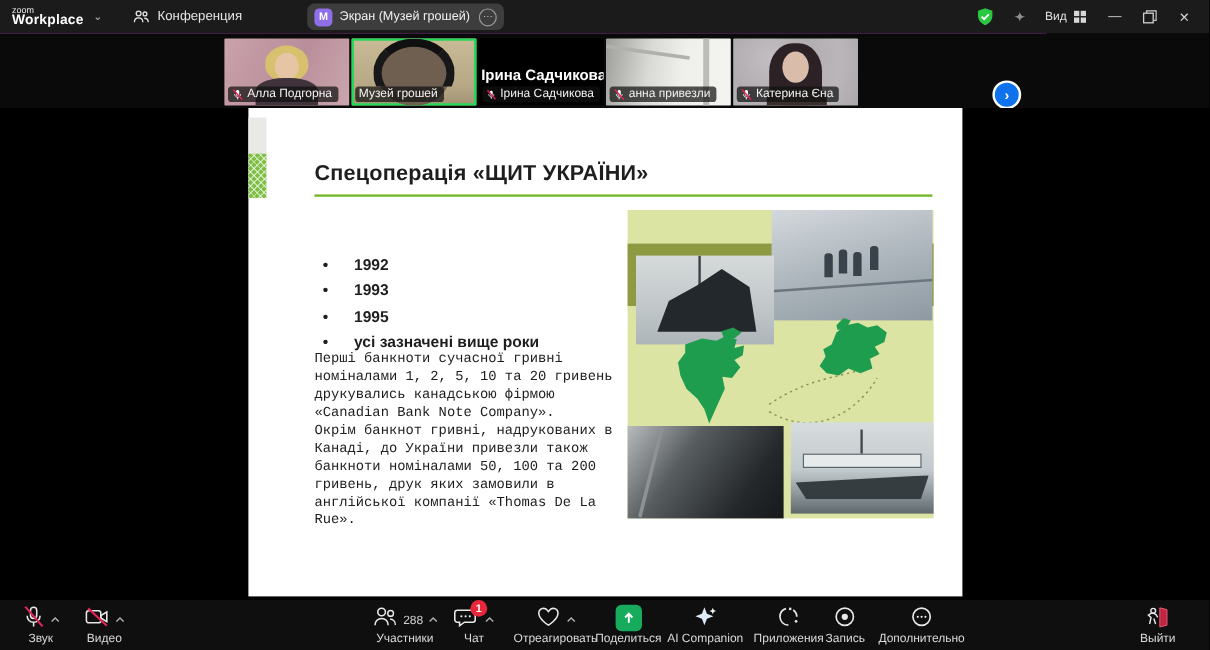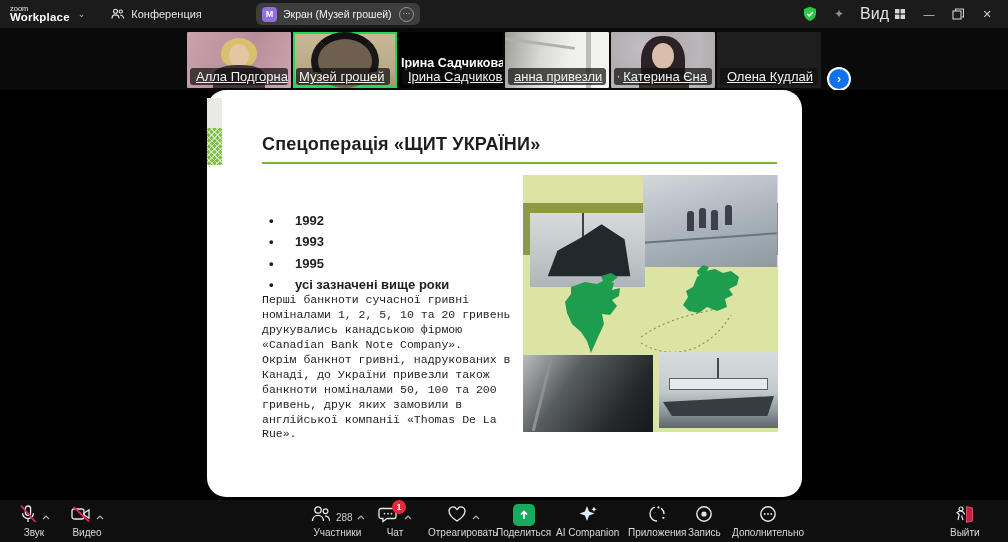--- a/index.html
+++ b/index.html
@@ -19,30 +19,30 @@
                  background:#3d3d3d; border-radius:6px; display:flex; align-items:center;
                  padding:0 6px; gap:6px; }
   .m-avatar { width:15px; height:15px; border-radius:4px; background:#8f6fe8; color:#fff;
               font-size:9px; font-weight:bold; display:flex; align-items:center; justify-content:center; }
   .screen-pill .txt { color:#f0f0f0; font-size:10.5px; white-space:nowrap; flex:1; }
   .pill-more { width:15px; height:15px; border:1px solid #9a9a9a; border-radius:50%;
                color:#cfcfcf; font-size:8px; line-height:12px; text-align:center; }
   .tb-right { position:absolute; right:0; top:0; height:28px; display:flex; align-items:center; gap:16px; padding-right:14px; }
   .shield { width:16px; height:16px; }
   .sparkle-gray { color:#8f8f8f; font-size:12px; }
-  .view-area { display:flex; align-items:center; gap:5px; color:#e0e0e0; font-size:16px; }
+  .view-area { display:flex; align-items:center; gap:5px; color:#e0e0e0; font-size:10px; }
   .win-ctl { color:#cfcfcf; font-size:11px; width:14px; text-align:center; }
 
   
   .strip { position:absolute; left:0; top:28px; width:1008px; height:62px; background:#0a0a0a; }
   .tile { position:absolute; top:4px; width:104px; height:56px; background:#222; overflow:hidden; border-radius:1px; }
   .tile.active { outline:2px solid #23d959; outline-offset:-2px; }
   .nametag { position:absolute; left:3px; bottom:3px; display:flex; align-items:center; gap:3px;
              background:rgba(16,16,16,.72); border-radius:3px; padding:1px 5px 1px 3px;
-             color:#f2f2f2; font-size:13px; white-space:nowrap; max-width:98px;text-decoration:underline; }
+             color:#f2f2f2; font-size:10px; white-space:nowrap; max-width:98px; }
   .bigname { position:absolute; left:2px; top:24px; width:102px; color:#fff;
              font-weight:bold; font-size:12.5px; white-space:nowrap; }
   
   .v1 { background:linear-gradient(115deg,#c9a2aa,#b98e9a 55%,#caa6ae); }
   .v1 .hair { position:absolute; left:34px; top:6px; width:36px; height:30px; border-radius:50% 50% 45% 45%; background:#d7c06e; }
   .v1 .face { position:absolute; left:42px; top:12px; width:20px; height:23px; border-radius:50%; background:#e6c5a4; }
   .v1 .body { position:absolute; left:26px; top:33px; width:52px; height:23px; border-radius:45% 45% 0 0; background:#41333c; }
   .v2 { background:linear-gradient(180deg,#cabb97,#b7a886 70%,#a29272);padding-left:24px; }
   .v2 .head { position:absolute; left:22px; top:2px; width:60px; height:54px; border-radius:48%; background:#6f5f50; }
   .v2 .phones { position:absolute; left:18px; top:0px; width:68px; height:58px; border-radius:50%;
@@ -55,21 +55,21 @@
   .v5 .hair { position:absolute; left:30px; top:4px; width:44px; height:52px; border-radius:45% 45% 30% 30%; background:#2c2226; }
   .v5 .face { position:absolute; left:41px; top:11px; width:22px; height:26px; border-radius:50%; background:#d9bca9; }
   .v5 .body { position:absolute; left:28px; top:42px; width:50px; height:14px; background:#3a2e2a; border-radius:40% 40% 0 0; }
   .v6 { background:#1e1e1e; }
   .next-btn { position:absolute; left:827px; top:39px; width:24px; height:24px; border-radius:50%;
               background:#0e72ed; border:2px solid #fff; color:#fff; display:flex; align-items:center;
               justify-content:center; font-size:12px; font-weight:bold; }
 
   
   .stage { position:absolute; left:0; top:90px; width:1008px; height:410px; background:#000; }
-  .slide { position:absolute; left:207px; top:0px; width:595px; height:407px; background:#fff;border-radius:19px; }
+  .slide { position:absolute; left:207px; top:0px; width:595px; height:407px; background:#fff; }
   .sbar-gray { position:absolute; left:0; top:8px; width:15px; height:30px; background:#e9e9e6; }
   .sbar-green { position:absolute; left:0; top:38px; width:15px; height:37px; background:#7fbf45;
     background-image:repeating-linear-gradient(45deg,rgba(255,255,255,.55) 0 1px,transparent 1px 4px),
                      repeating-linear-gradient(-45deg,rgba(255,255,255,.55) 0 1px,transparent 1px 4px); }
   .s-title { position:absolute; left:55px; top:44px; font-size:18px; font-weight:bold; color:#1e1e1e; letter-spacing:.2px; }
   .s-underline { position:absolute; left:55px; top:72px; width:515px; height:2px; background:#76b82a; }
   .s-question { position:absolute; left:55px; top:86px; width:264px; font-size:13px; line-height:1.32; color:#1e1e1e; }
   .s-options { position:absolute; left:58px; top:122px; width:260px; list-style:none;font-weight:bold; }
   .s-options li { font-size:13px; line-height:1.34; color:#1e1e1e; padding-left:30px; position:relative; margin-bottom:4px; }
   .s-options li::before { content:"•"; position:absolute; left:4px; }
@@ -212,30 +212,20 @@
       <div class="nametag">
         <svg width="10" height="10" viewBox="0 0 12 12">
           <path d="M6 1.3c-.9 0-1.6.7-1.6 1.6v2.5c0 .9.7 1.6 1.6 1.6s1.6-.7 1.6-1.6V2.9c0-.9-.7-1.6-1.6-1.6z" fill="#fff"></path>
           <path d="M3.1 5.4c0 1.7 1.3 3 2.9 3s2.9-1.3 2.9-3M6 8.4v2.2" stroke="#fff" stroke-width=".9" fill="none"></path>
           <path d="M1.6 .8l9 10.2" stroke="#e02554" stroke-width="1.5"></path>
         </svg>
         <span>Катерина Єна</span>
       </div>
     </div>
 
-    <div class="tile v6" style="left:717px">
-      <div class="nametag">
-        <svg width="10" height="10" viewBox="0 0 12 12">
-          <path d="M6 1.3c-.9 0-1.6.7-1.6 1.6v2.5c0 .9.7 1.6 1.6 1.6s1.6-.7 1.6-1.6V2.9c0-.9-.7-1.6-1.6-1.6z" fill="#fff"></path>
-          <path d="M3.1 5.4c0 1.7 1.3 3 2.9 3s2.9-1.3 2.9-3M6 8.4v2.2" stroke="#fff" stroke-width=".9" fill="none"></path>
-          <path d="M1.6 .8l9 10.2" stroke="#e02554" stroke-width="1.5"></path>
-        </svg>
-        <span>Олена Кудлай</span>
-      </div>
-    </div>
 
     <div class="next-btn">
       <span>›</span>
     </div>
   </div>
 
   <div class="stage">
     <div class="slide">
       <div class="sbar-gray"></div>
       <div class="sbar-green"></div>

